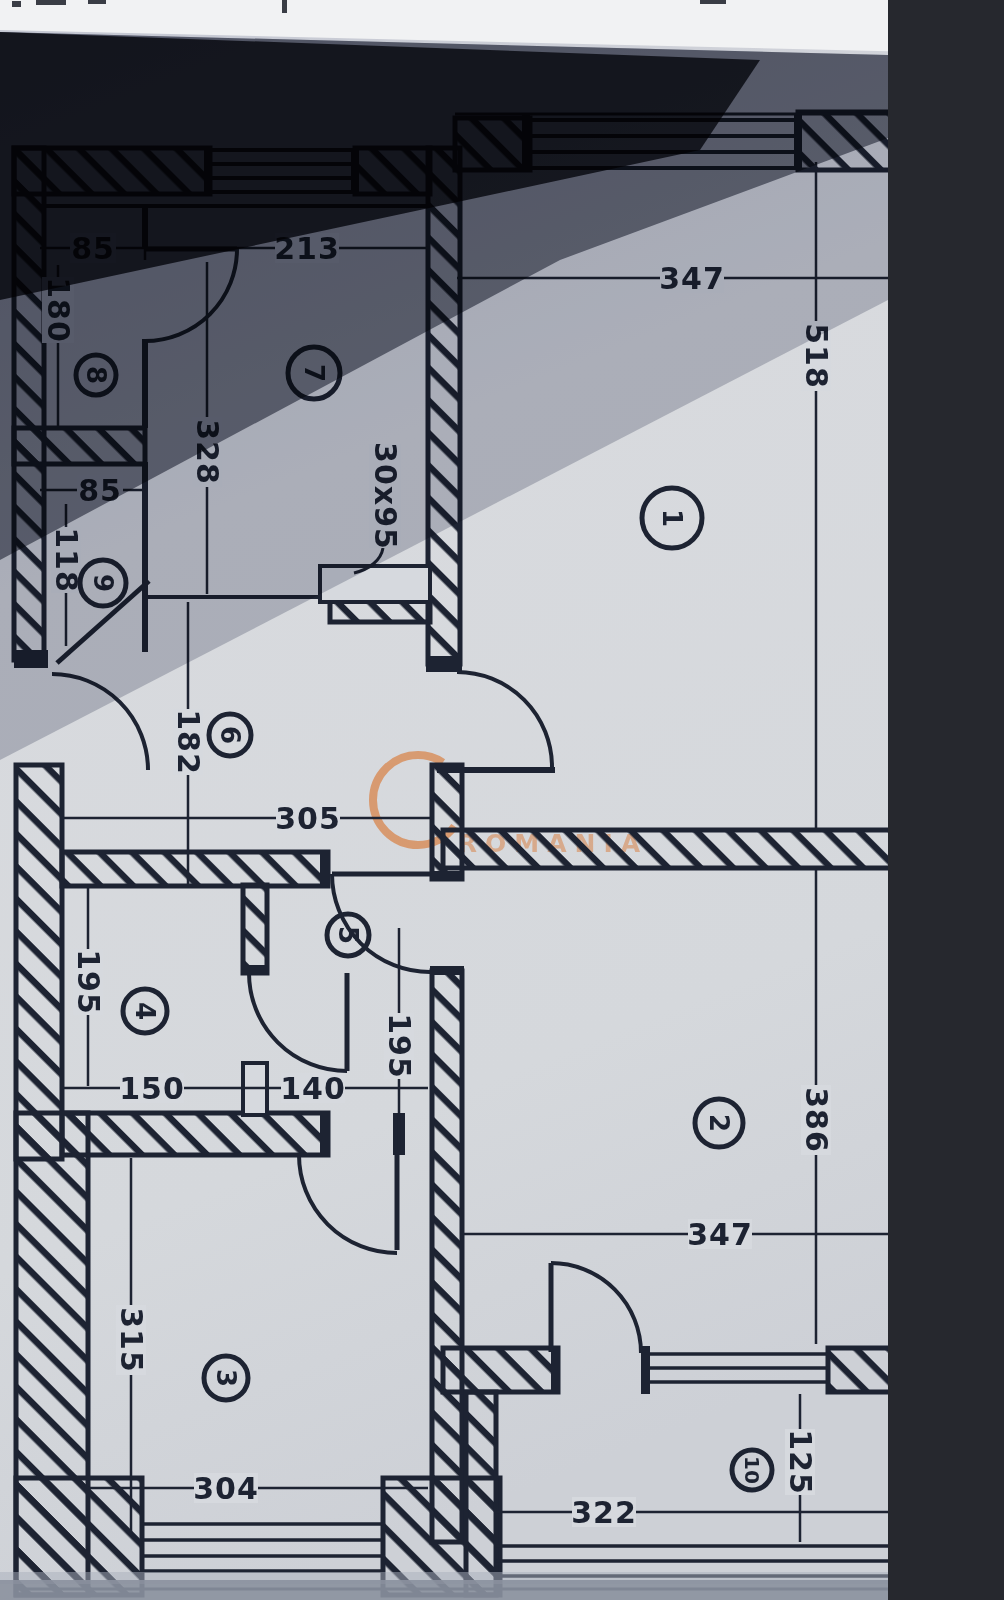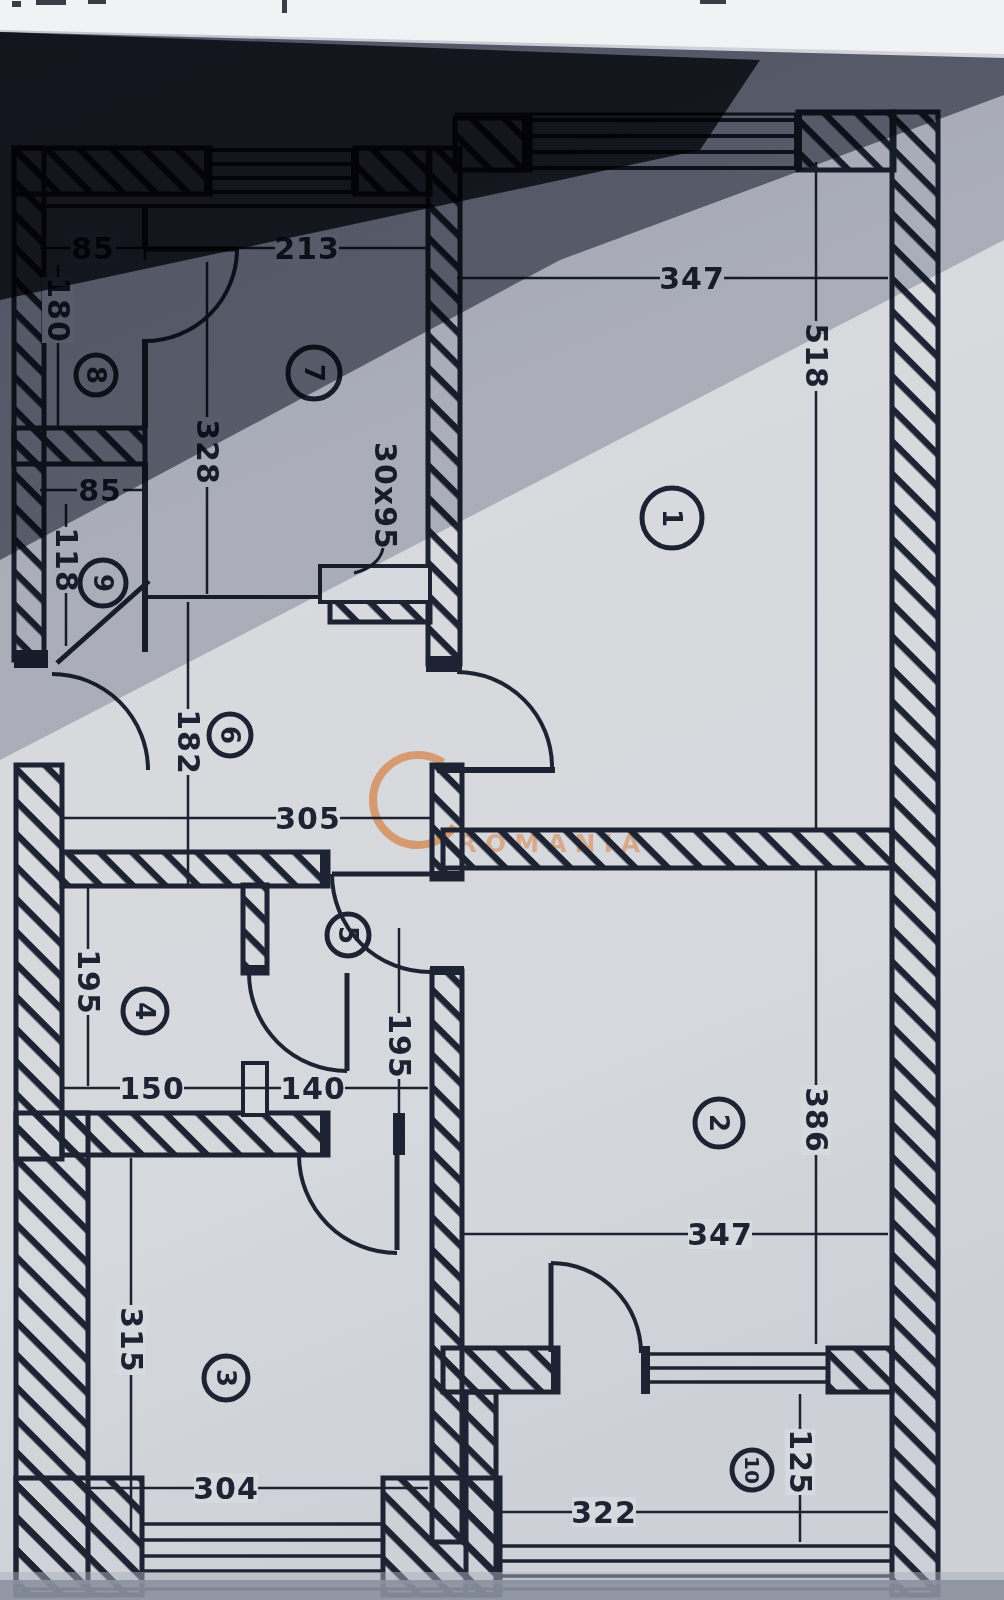--- a/index.html
+++ b/index.html
@@ -1,16 +1,16 @@
 <!DOCTYPE html>
 <html><head>
 <meta charset="utf-8">
 <style>
   html,body{margin:0;padding:0;background:#26282e;}
-  #shot{position:relative;width:1004px;height:1600px;overflow:hidden;background:#d6d9de;text-align:center;}
+  #shot{position:relative;width:888px;height:1600px;overflow:hidden;background:#d6d9de;text-align:center;}
   svg{display:block;}
   text{font-family:"DejaVu Sans",sans-serif;font-weight:700;fill:#1d2332;}
   .dimtxt{font-size:30px;letter-spacing:1px;}
   .roomtxt{font-size:26px;}
   .wm{font-size:25px;letter-spacing:8px;fill:#d9742f;opacity:.75;}
   .lbg{fill:#d6d9de;}
   .mult{mix-blend-mode:multiply;}
   .wall{fill:url(#h);stroke:#1d2332;stroke-width:5px;}
   .cap{fill:#1d2332;}
   .ln{stroke:#1d2332;fill:none;}

